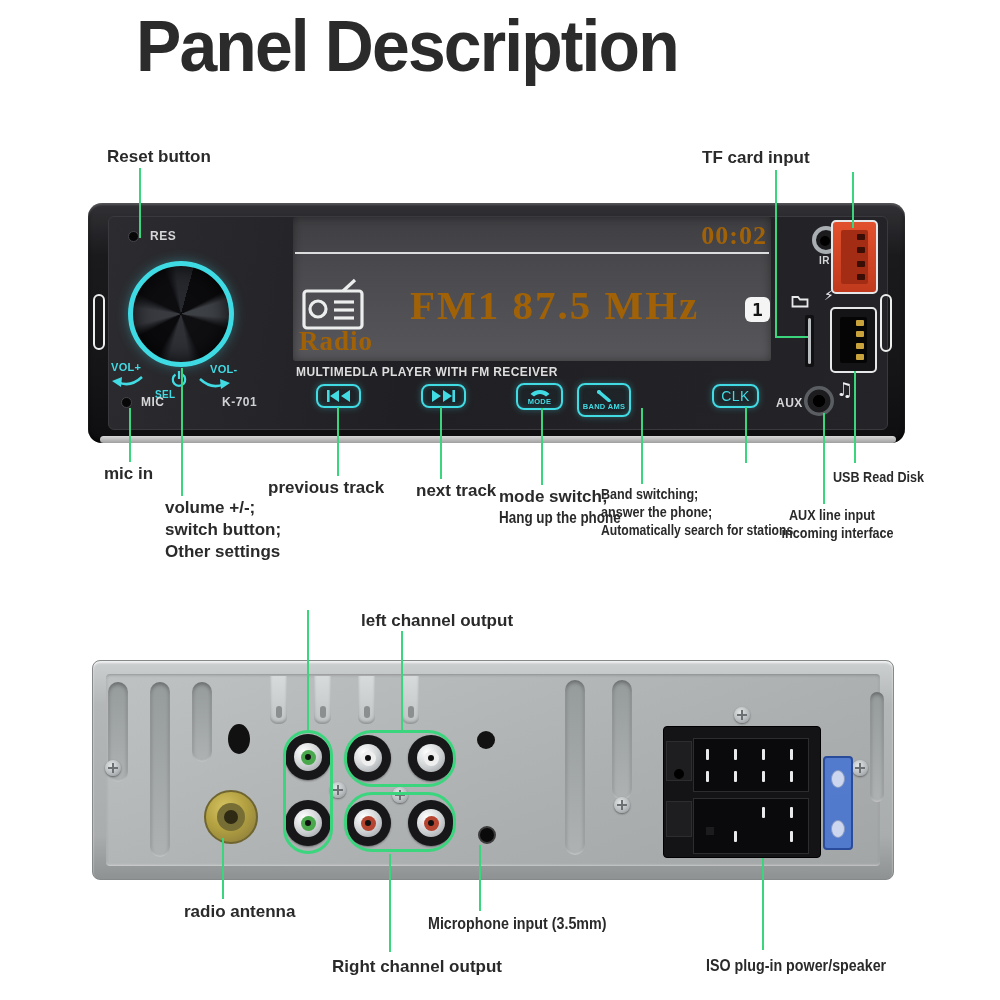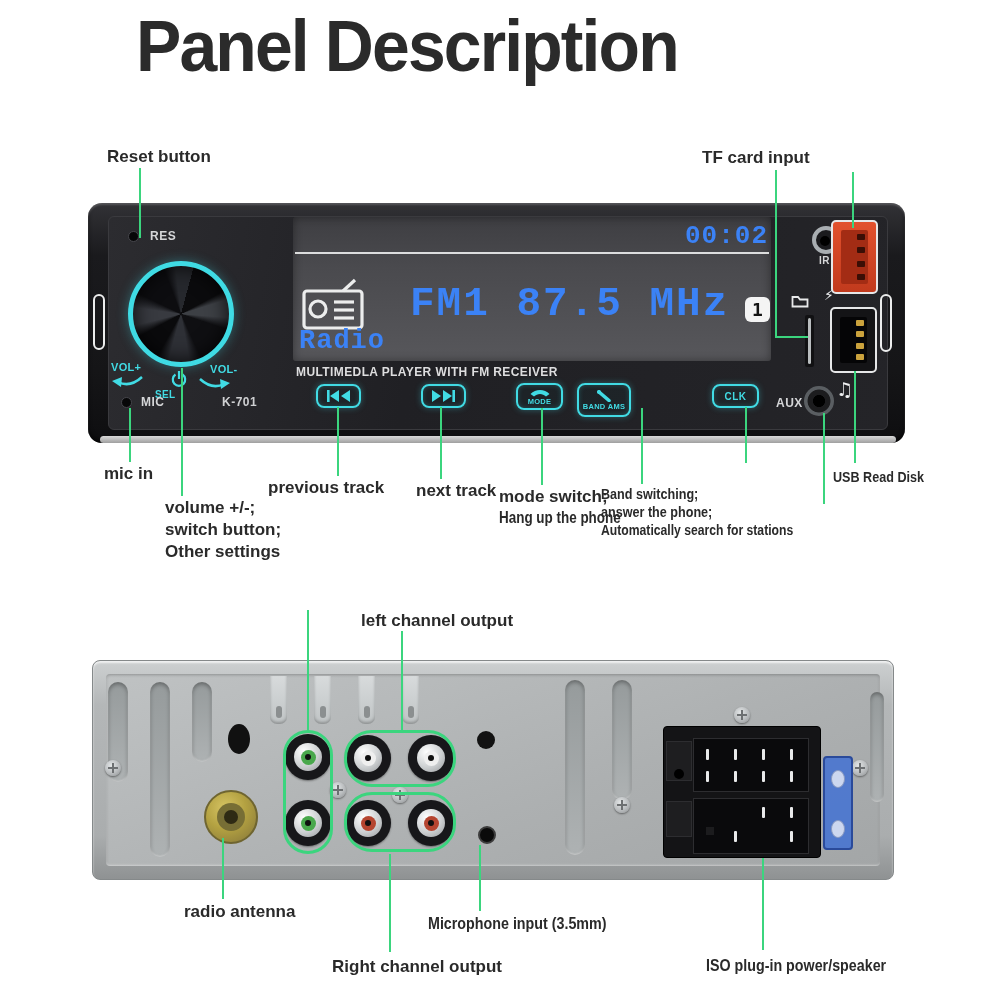--- a/index.html
+++ b/index.html
@@ -26,30 +26,30 @@
     background:linear-gradient(#d9d9d9,#9f9f9f);}
   .hole{position:absolute;border-radius:50%;background:#070708;border:1px solid #46464c;box-sizing:border-box;}
   .mark{position:absolute;font-size:12px;font-weight:bold;color:#d5d6d8;letter-spacing:.5px;}
   .cyantext{position:absolute;font-weight:bold;color:#41dbe4;font-size:11px;letter-spacing:.3px;}
   .knob{position:absolute;left:128px;top:261px;width:106px;height:106px;border-radius:50%;
     border:5px solid #3fdbe4;box-sizing:border-box;
     background:conic-gradient(from 15deg,#0b0b0d 0 13%,#3d4045 16% 22%,#0f0f12 26% 39%,#2e3036 43% 50%,#0a0a0c 54% 63%,#383a40 67% 73%,#0d0d10 78% 90%,#26282d 94% 100%);
     box-shadow:0 0 12px rgba(63,219,228,.35), inset 0 0 20px rgba(0,0,0,.85);}
   .display{position:absolute;left:293px;top:217px;width:478px;height:144px;border-radius:3px;
     background:linear-gradient(#3e3e42,#4a4a4e 35%,#57575b);box-shadow:inset 0 0 10px rgba(0,0,0,.4);}
-  .dotmx{font-family:Liberation Mono, monospace;font-weight:bold;color:#3b82f6;position:absolute;white-space:nowrap;}
+  .dotmx{font-family:Liberation Serif, serif;font-weight:bold;color:#a16207;position:absolute;white-space:nowrap;}
   .sep{position:absolute;left:295px;top:252px;width:474px;height:2px;background:#e9eaea;opacity:.92;}
   .badge{position:absolute;left:745px;top:297px;width:25px;height:25px;background:#f4f4f4;border-radius:6px;
     display:flex;align-items:center;justify-content:center;font-weight:bold;font-size:18px;color:#141414;
     font-family:"DejaVu Sans Mono",monospace;}
   .tagline{position:absolute;left:296px;top:365px;font-size:12px;font-weight:bold;color:#dededf;letter-spacing:.4px;}
   .btn{position:absolute;border:2px solid #41dbe4;border-radius:8px;background:rgba(20,42,48,.25);
     display:flex;flex-direction:column;align-items:center;justify-content:center;box-sizing:border-box;
     color:#41dbe4;box-shadow:0 0 6px rgba(65,219,228,.35), inset 0 0 5px rgba(65,219,228,.25);}
-  .btn .tx{font-size:10px;font-weight:bold;letter-spacing:.5px;line-height:11px;}
+  .btn .tx{font-size:14px;font-weight:normal;letter-spacing:.5px;line-height:11px;}
   .btn .txs{font-size:7.5px;font-weight:bold;letter-spacing:.3px;line-height:8px;margin-top:1px;}
   .ir{position:absolute;left:812px;top:226px;width:28px;height:28px;border-radius:50%;background:#1b1b1e;
     border:4px solid #a9aeb2;box-sizing:border-box;}
   .ir .dot{position:absolute;left:4px;top:6px;width:10px;height:10px;border-radius:50%;background:#000;}
   .usbA{position:absolute;border:2px solid #e6e7e8;border-radius:5px;box-sizing:border-box;}
   .usbA .tongue{position:absolute;left:8px;top:8px;right:8px;bottom:8px;border-radius:2px;
     display:flex;flex-direction:column;justify-content:space-around;align-items:flex-end;padding-right:3px;box-sizing:border-box;}
   .pinrect{width:8px;height:6px;border-radius:1px;}
   .tfslot{position:absolute;left:805px;top:315px;width:9px;height:52px;background:#111113;border-radius:2px;}
   .tfslot .inner{position:absolute;left:3px;top:3px;width:3px;height:46px;background:#b9bdbf;border-radius:2px;}
@@ -108,20 +108,24 @@
   <div class="lbl" style="left:499px;top:486px">
     <div>mode switch;</div>
     <div class="sz16 cond">Hang up the phone</div>
   </div>
   <div class="lbl" style="left:601px;top:485px">
     <div class="sz15 cond">Band switching;</div>
     <div class="sz15 cond">answer the phone;</div>
     <div class="sz14 cond">Automatically search for stations</div>
   </div>
   <div class="lbl sz15 cond" style="left:833px;top:468px">USB Read Disk</div>
+  <div class="lbl ctr" style="left:772px;top:506px;width:120px">
+    <div class="sz15 condc">AUX line input</div>
+    <div class="sz15 condc">incoming interface</div>
+  </div>
 
   <div class="gl" style="left:139px;top:168px;height:70px"></div>
   <div class="gl" style="left:775px;top:170px;height:168px"></div>
   <div class="glh" style="left:775px;top:336px;width:33px"></div>
   <div class="gl" style="left:852px;top:172px;height:56px"></div>
   <div class="gl" style="left:129px;top:408px;height:54px"></div>
   <div class="gl" style="left:181px;top:368px;height:128px"></div>
   <div class="gl" style="left:337px;top:407px;height:69px"></div>
   <div class="gl" style="left:440px;top:407px;height:72px"></div>
   <div class="gl" style="left:541px;top:408px;height:77px"></div>

